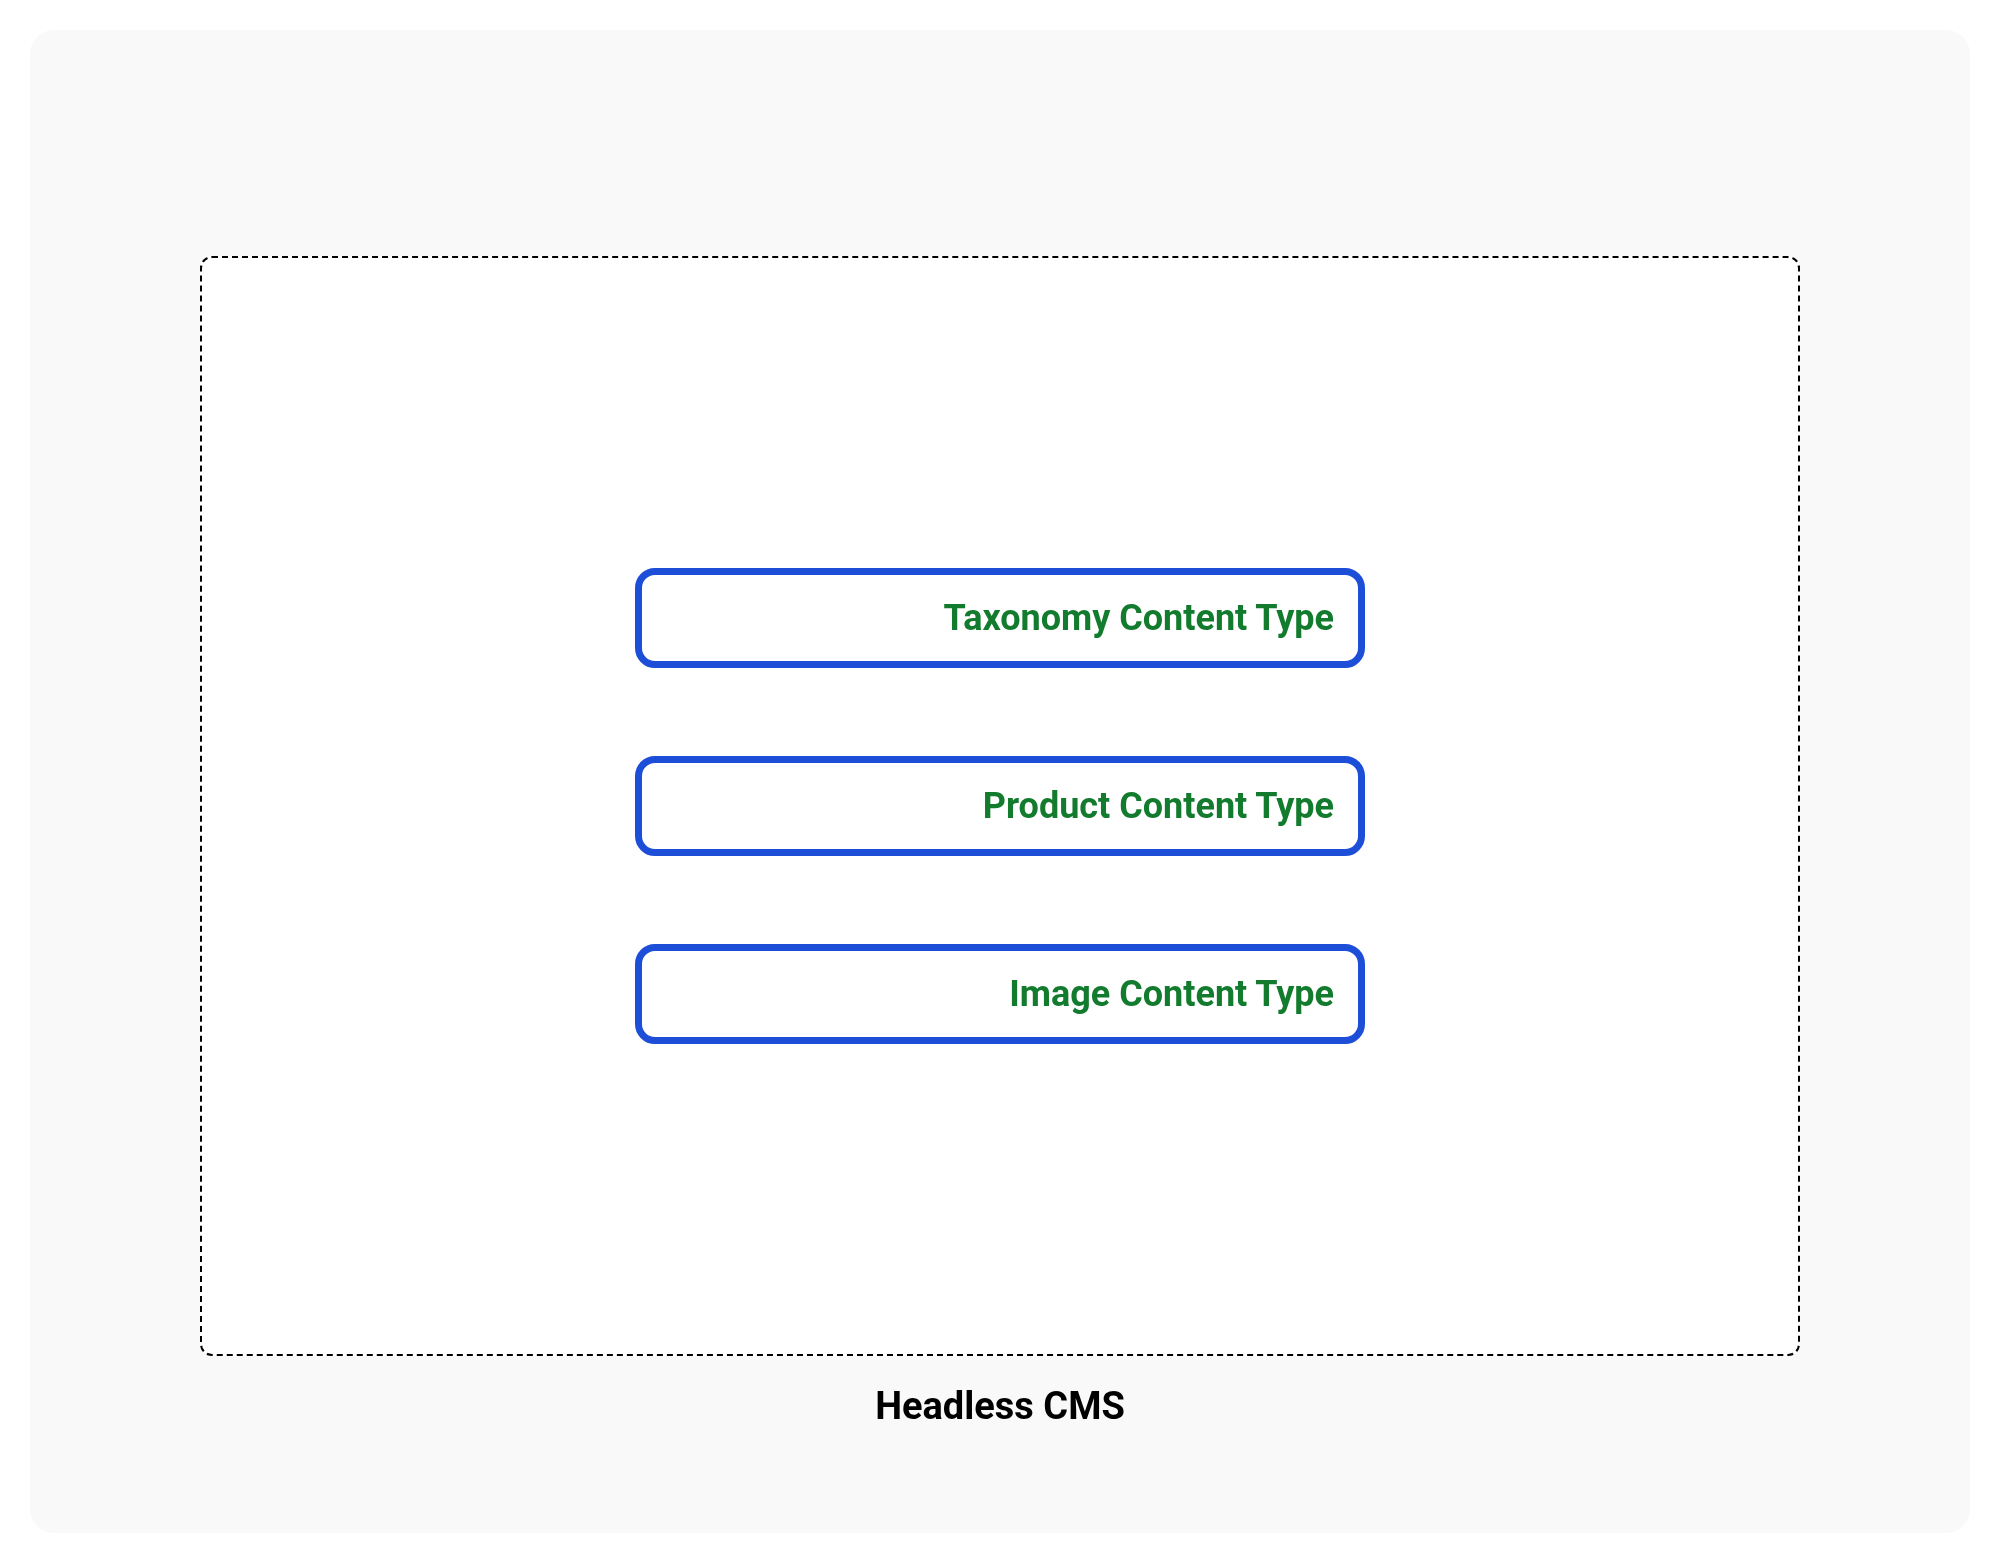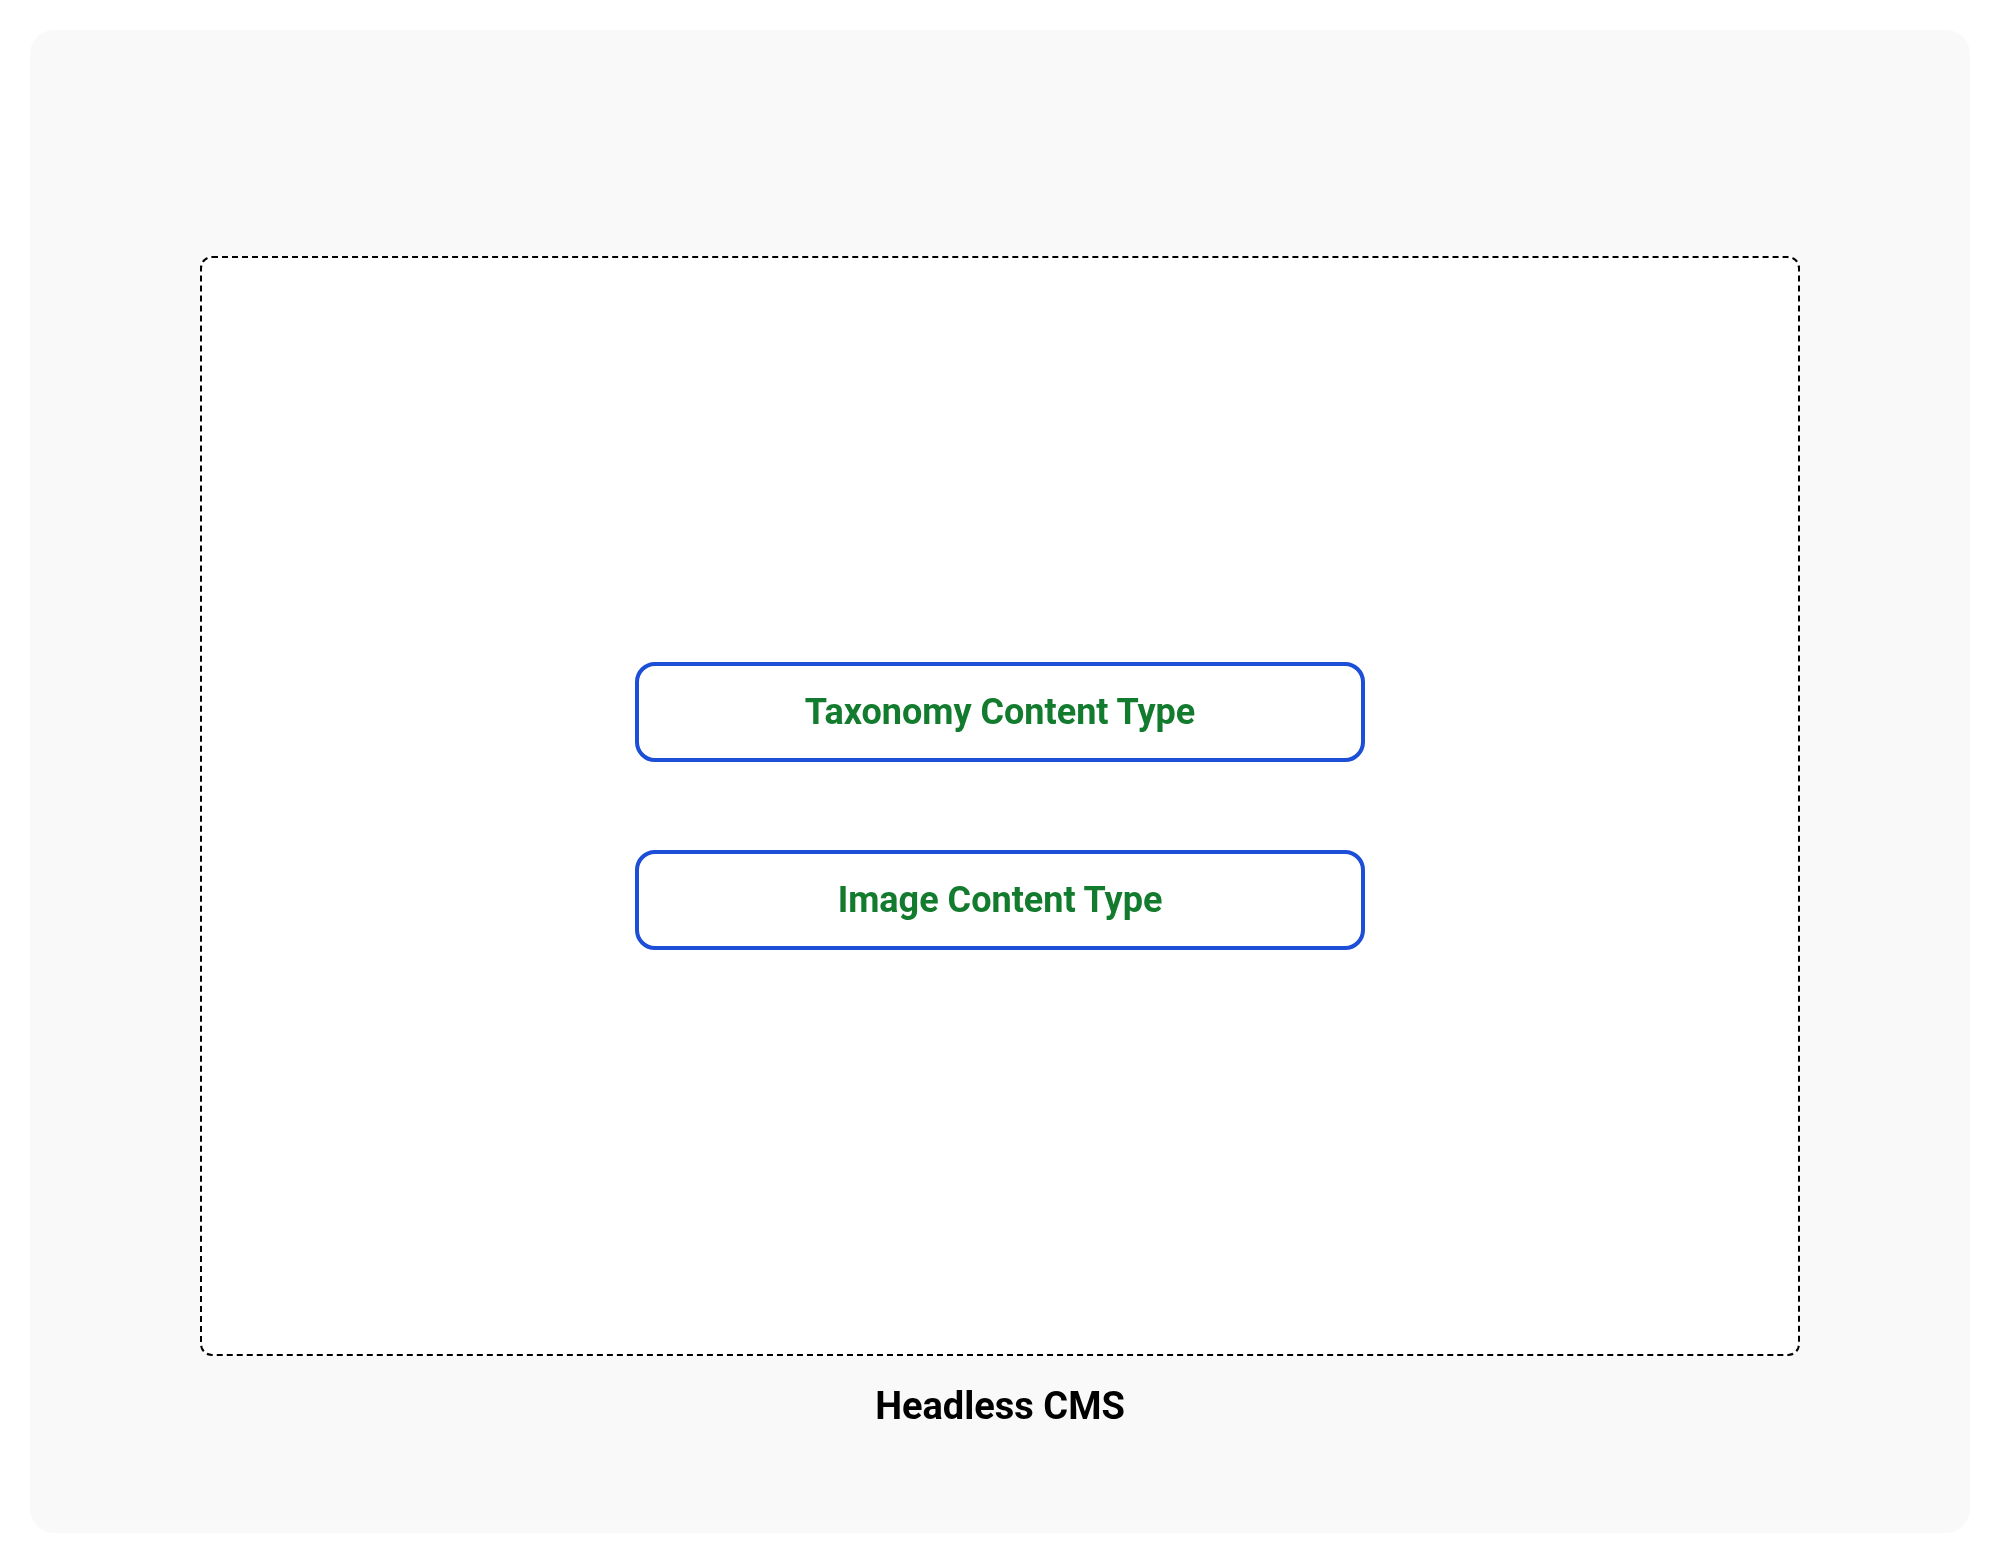--- a/index.html
+++ b/index.html
@@ -37,29 +37,29 @@
       height: 1100px;
       display: flex;
       flex-direction: column;
       align-items: center;
       justify-content: center;
       gap: 88px;
       margin-top: 120px;
     }
     
     .content-type-box {
-      border: 4px solid #1d4ed8;
+      border: 7px solid #1d4ed8;
       border-radius: 20px;
       background: #ffffff;
       width: 730px;
       height: 100px;
       display: flex;
       align-items: center;
-      justify-content: center;
-      padding: 0 62px;
+      justify-content: flex-end;
+      padding: 0 24px;
     }
     
     .content-type-label {
       color: #137b2e;
       font-size: 36px;
       font-weight: 700;
       text-align: center;
     }
     
     .container-label {
@@ -72,17 +72,20 @@
   </style>
 </head>
 <body>
 
 <div class="canvas">
   <div class="container-box">
     <div class="content-type-box">
       <span class="content-type-label">Taxonomy Content Type</span>
     </div>
     <div class="content-type-box">
+      <span class="content-type-label">Product Content Type</span>
+    </div>
+    <div class="content-type-box">
       <span class="content-type-label">Image Content Type</span>
     </div>
   </div>
   <div class="container-label">Headless CMS</div>
 </div>
 
 </body></html>

